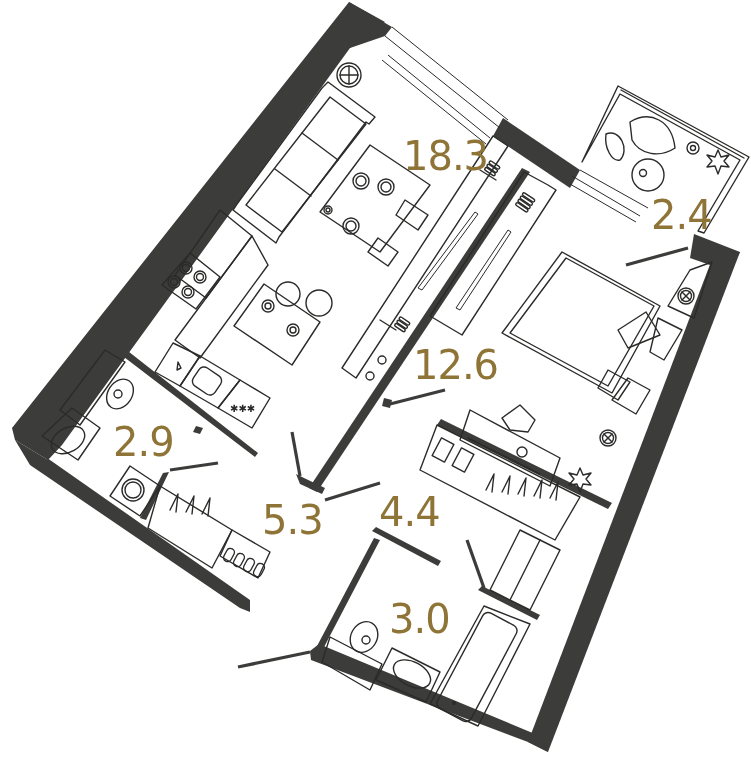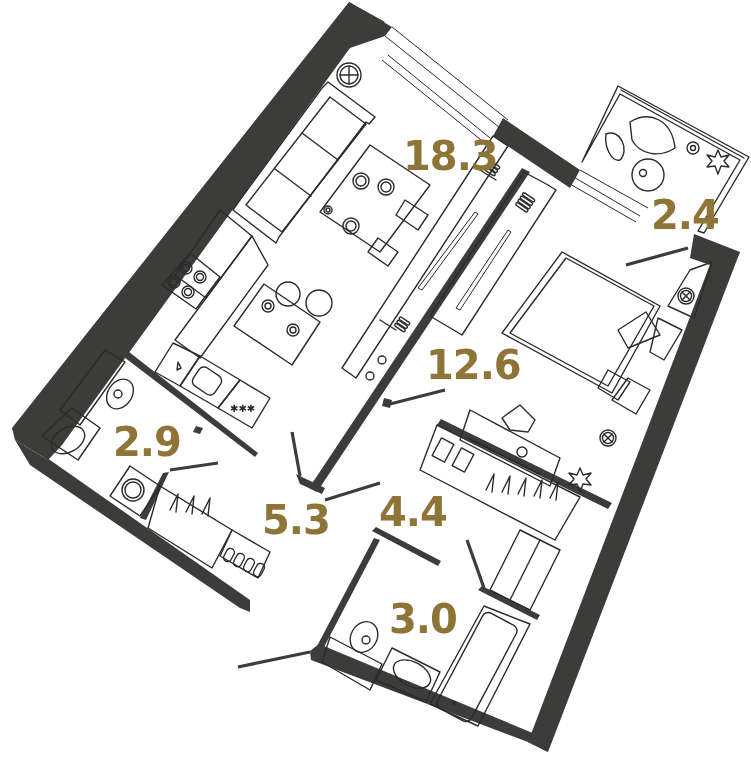--- a/index.html
+++ b/index.html
@@ -4,21 +4,21 @@
 <style>
   html, body { margin: 0; padding: 0; background: #ffffff; }
   body { width: 751px; height: 759px; overflow: hidden; position: relative;
          font-family: "Liberation Sans", sans-serif; }
   #plan { position: absolute; left: 0; top: 0; width: 751px; height: 759px; }
   .wall { fill: #3c3c3b; }
   .ln { fill: none; stroke: #2b2b2a; stroke-width: 1.4; stroke-linejoin: round; stroke-linecap: round; }
   .door { stroke: #3c3c3b; stroke-width: 3.2; stroke-linecap: butt; fill: none; }
   .thin { fill: none; stroke: #2b2b2a; stroke-width: 1; }
   .room-label { position: absolute; font-family: "DejaVu Sans", sans-serif;
-                font-weight: 700; color: #8f7437; font-size: 40px; line-height: 1;
+                font-weight: 400; color: #8f7437; font-size: 40px; line-height: 1;
                 letter-spacing: -1px; white-space: nowrap; }
 </style>
 </head>
 <body>
 
 <svg id="plan" viewBox="0 0 751 759" xmlns="http://www.w3.org/2000/svg">
 
   <polygon class="wall" points="349,2 385,22 350,48 62,445 48,460 15,440 12,428"></polygon>
 
   <polygon class="wall" points="349,2 392,27 385,36 350,48"></polygon>
@@ -263,17 +263,17 @@
     <line class="door" x1="292" y1="432" x2="300" y2="476"></line>
     <line class="door" x1="325" y1="500" x2="380" y2="483"></line>
     <line class="door" x1="170" y1="470" x2="218" y2="463"></line>
     <line class="door" x1="467" y1="540" x2="484" y2="588"></line>
     <line class="door" x1="310" y1="652" x2="238" y2="667"></line>
   </g>
 </svg>
 
 <div class="room-label" style="left:403px; top:136px;">18.3</div>
 <div class="room-label" style="left:651px; top:195px;">2.4</div>
-<div class="room-label" style="left:426px; top:345px;">12.6</div>
+<div class="room-label" style="left:413px; top:345px;">12.6</div>
 <div class="room-label" style="left:113px; top:422px;">2.9</div>
 <div class="room-label" style="left:238px; top:500px;margin-left:24px;">5.3</div>
 <div class="room-label" style="left:379px; top:492px;">4.4</div>
 <div class="room-label" style="left:389px; top:599px;">3.0</div>
 
 </body></html>

